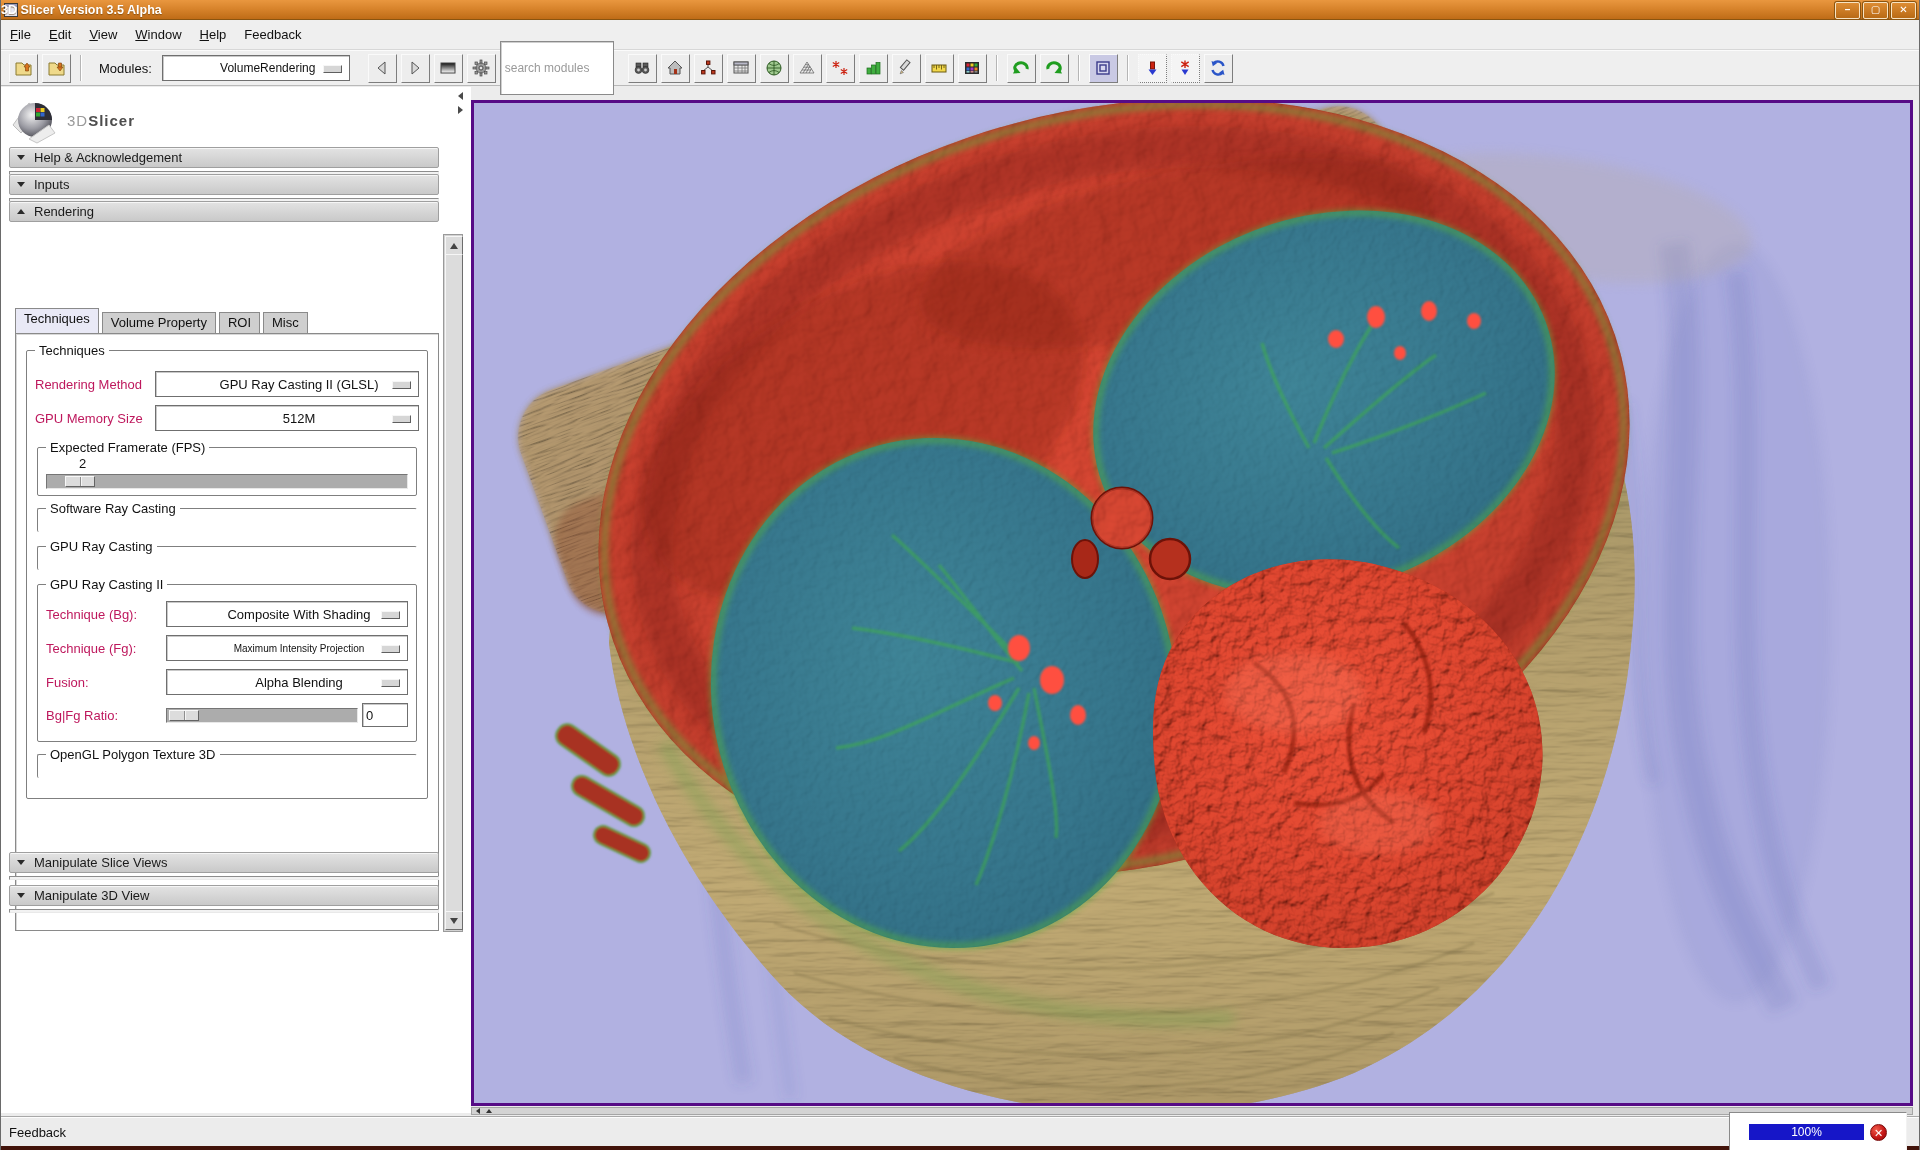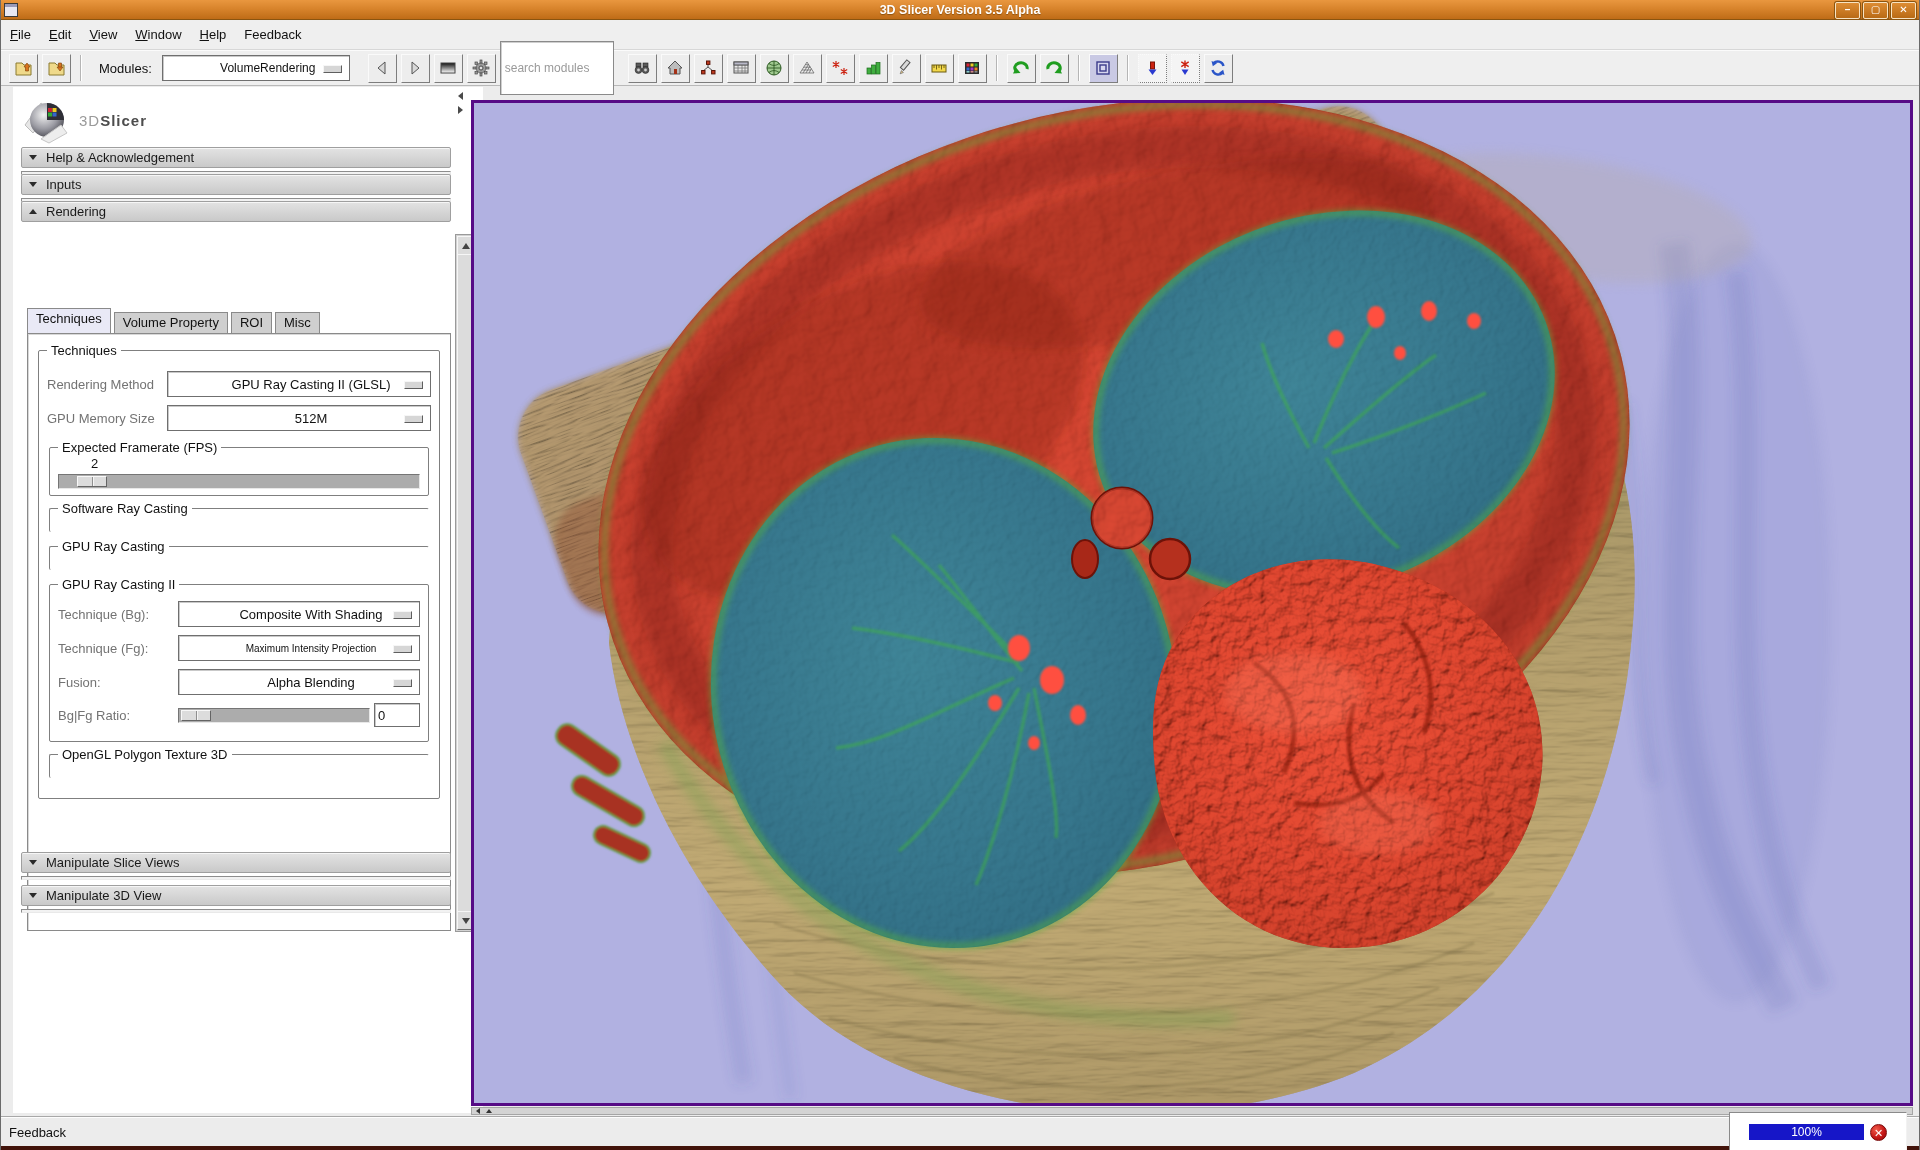--- a/index.html
+++ b/index.html
@@ -11,21 +11,21 @@
     box-sizing:border-box;
   }
   
   .titlebar{
     position:absolute;left:0;top:0;width:100%;height:19px;
     background:linear-gradient(#e9973f,#d8842c 45%,#bf6c17);
     display:flex;align-items:center;border-bottom:1px solid #8a5410;
   }
   .title-icon{width:12px;height:12px;margin-left:3px;background:#e8e8f2;border:1px solid #3a3a3a;
     box-shadow:inset 0 3px 0 #9a9ab8;}
-  .title-text{position:absolute;left:0;right:0;text-align:center;color:#fff;font-weight:bold;
+  .title-text{position:absolute;left:0;right:0;color:#fff;font-weight:bold;
     font-size:12.5px;text-shadow:0 1px 1px rgba(90,50,0,.55);}
   .winbtns{position:absolute;right:3px;top:2px;display:flex;gap:3px;}
   .winbtn{width:23px;height:15px;background:linear-gradient(#dd8c33,#b96a15);
     border:1px solid #f7e3c2;border-radius:2px;color:#fff;font-size:10px;line-height:13px;
     text-align:center;font-weight:bold;box-shadow:0 0 0 1px #8a5410;}
   
   .menubar{position:absolute;left:0;top:20px;width:100%;height:29px;background:#efefef;
     display:flex;align-items:center;border-bottom:1px solid #d7d7d7;}
   .menu-item{font-size:13px;color:#111;padding:4px 9px;}
   .menu-item .mn{text-decoration:underline;}
@@ -39,21 +39,21 @@
   .tlabel{font-size:13px;color:#111;margin:0 6px 0 8px;}
   .combo{height:24px;background:#fff;border:1px solid #6f6f6f;
     box-shadow:inset 1px 1px 0 #c9c9c9;display:flex;align-items:center;justify-content:center;
     position:relative;font-size:13px;color:#111;padding-left:24px;}
   .combo .dash{position:absolute;right:7px;top:9px;width:17px;height:6px;background:#d6d6d6;
     border:1px solid;border-color:#f6f6f6 #5f5f5f #5f5f5f #f6f6f6;}
   .searchbox{width:104px;height:20px;border:1px solid #8a8a8a;box-shadow:inset 1px 1px 0 #cfcfcf;
     font-size:12px;padding:16px 4px;color:#333;background:#fff;flex:none;}
   .searchbox::placeholder{color:#9a9a9a;}
   
-  .panel{position:absolute;left:12px;top:87px;width:470px;bottom:37px;background:#fff;}
+  .panel{position:absolute;left:0;top:87px;width:470px;bottom:37px;background:#fff;}
   .logo-row{position:absolute;left:8px;top:8px;display:flex;align-items:center;gap:6px;}
   .logo-text{font-size:15px;letter-spacing:1px;color:#9a9a9a;}
   .logo-text b{color:#4d4d4d;}
   .hbar{position:absolute;left:8px;width:430px;height:21px;
     background:linear-gradient(#e3e3e3,#c9c9c9);border:1px solid #9f9f9f;border-radius:2px;
     display:flex;align-items:center;gap:9px;padding-left:7px;box-sizing:border-box;
     font-size:13px;color:#1a1a1a;box-shadow:inset 0 1px 0 #f6f6f6;}
   .tri-d{width:0;height:0;border-left:4px solid transparent;border-right:4px solid transparent;border-top:5px solid #2a2a2a;}
   .tri-u{width:0;height:0;border-left:4px solid transparent;border-right:4px solid transparent;border-bottom:5px solid #2a2a2a;}
   .cstrip{position:absolute;left:8px;width:430px;height:4px;background:#f2f2f2;
@@ -64,21 +64,21 @@
     padding:2px 8px 3px;margin-right:3px;height:15px;}
   .tab.active{background:#e9e9f6;height:18px;padding-bottom:4px;position:relative;z-index:3;}
   .tabframe{position:absolute;left:14px;top:246px;width:424px;height:598px;background:#fff;
     border:1px solid #8a8a8a;box-shadow:inset 1px 1px 0 #d8d8d8;box-sizing:border-box;padding:12px 8px 0;}
   
   .group{position:relative;border:1px solid #7f7f7f;border-radius:2px;margin:4px 2px 12px;padding:12px 8px 6px;}
   .glabel{position:absolute;top:-8px;left:8px;background:#fff;padding:0 4px;font-size:13px;color:#111;white-space:nowrap;}
   .group.collapsed{height:7px;padding:8px;border-width:1px 1px 0 1px;border-bottom:none;margin-bottom:14px;
     border-right-color:transparent;}
   .frow{display:flex;align-items:center;margin:8px 0;}
-  .flabel{width:120px;font-size:13px;color:#737373;flex:none;}
+  .flabel{width:120px;font-size:13px;color:#be185d;flex:none;}
   .fcombo{flex:1;height:24px;}
   
   .slider{height:15px;background:#acacac;border:1px solid;border-color:#757575 #e8e8e8 #e8e8e8 #757575;
     position:relative;box-sizing:border-box;}
   .shandle{position:absolute;top:1px;height:11px;width:30px;background:#dcdcdc;
     border:1px solid;border-color:#f8f8f8 #646464 #646464 #f8f8f8;box-sizing:border-box;}
   .shandle::after{content:"";position:absolute;left:50%;top:0;bottom:0;width:1px;background:#8f8f8f;
     box-shadow:1px 0 0 #f5f5f5;}
   .sval{position:absolute;top:-19px;font-size:13px;color:#111;}
   .entry{width:38px;height:22px;border:1px solid #6f6f6f;box-shadow:inset 1px 1px 0 #c9c9c9;

